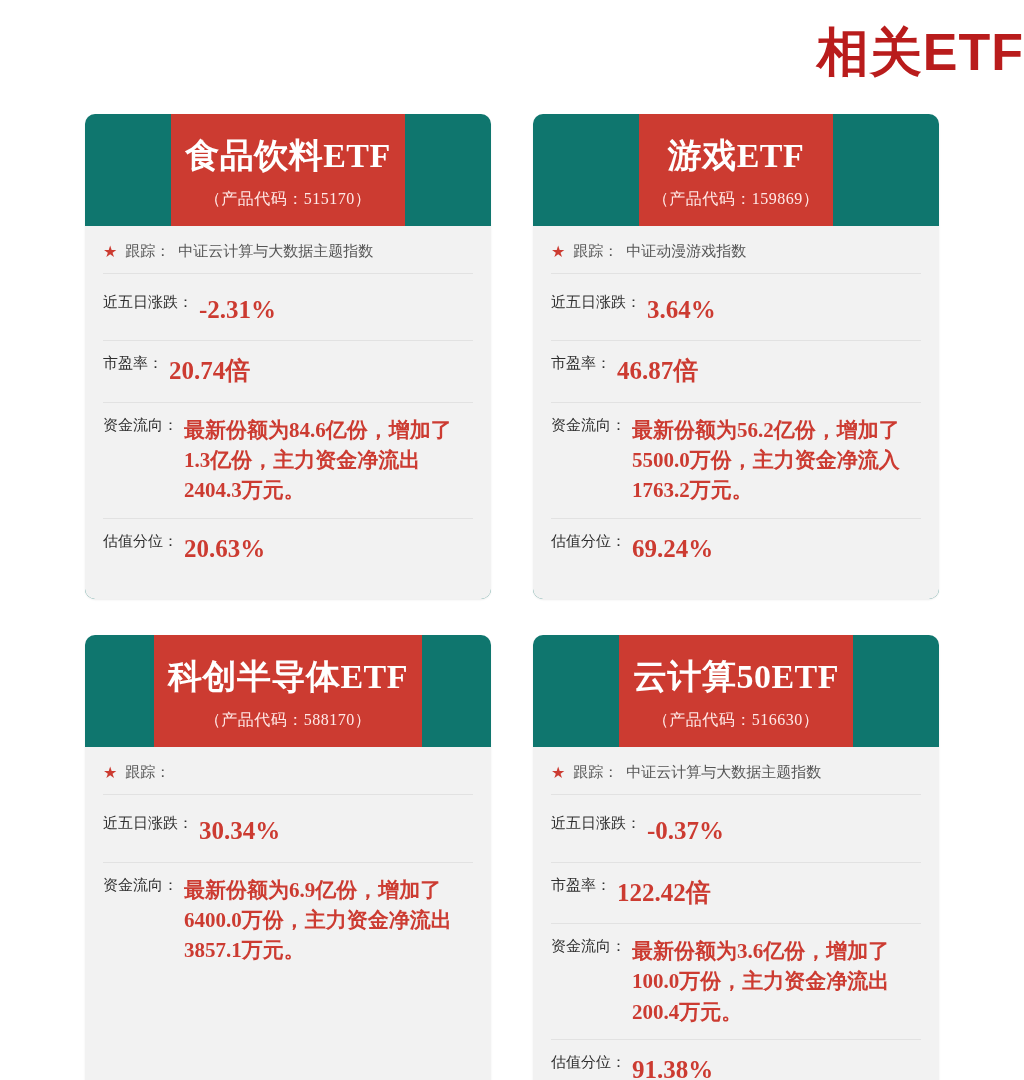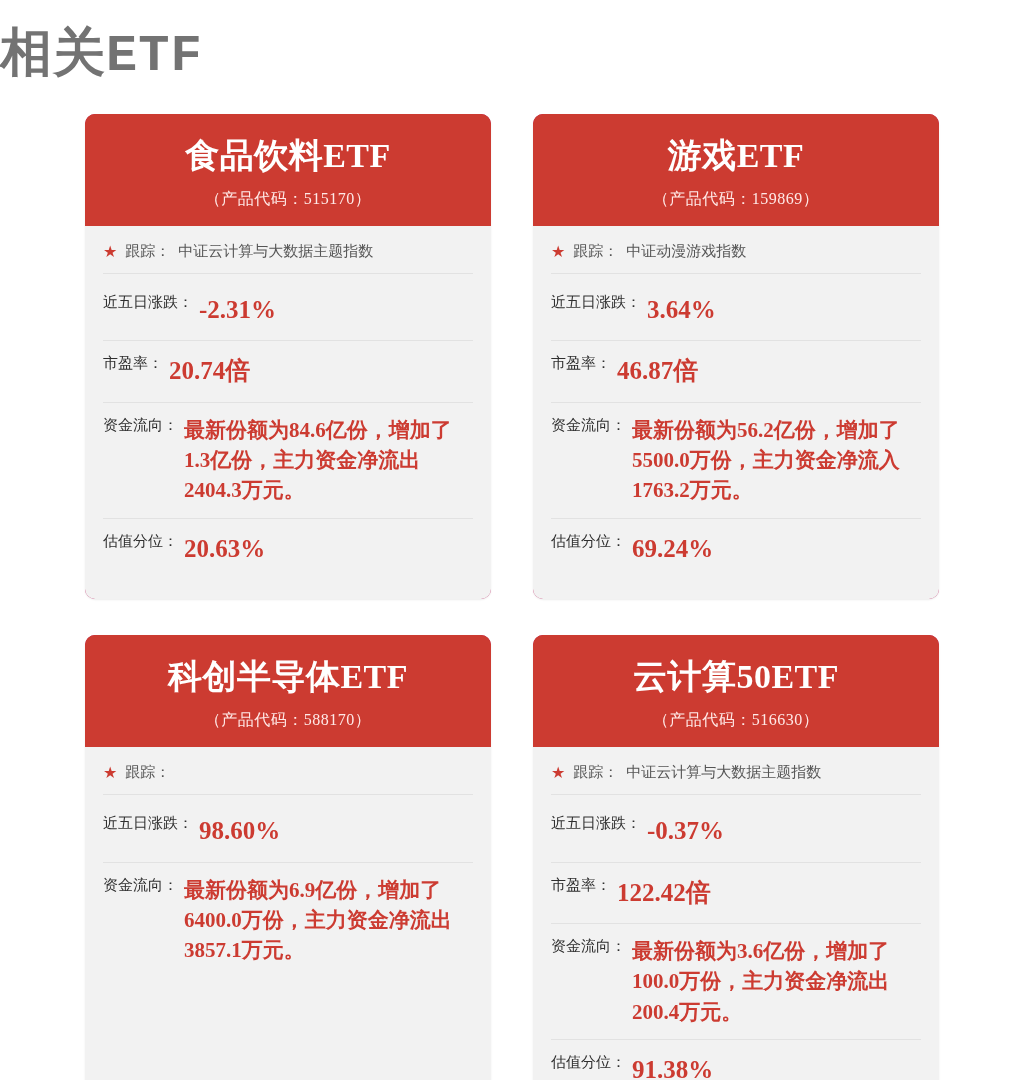--- a/index.html
+++ b/index.html
@@ -13,42 +13,43 @@
     font-family: "Liberation Serif", "DejaVu Serif", serif;
     overflow: hidden;
   }
   .page {
     width: 1024px;
     height: 1080px;
     position: relative;
     box-sizing: border-box;
   }
   .page-title {
-    text-align: left;
-    color: #737373;
+    text-align: right;
+    color: #b91c1c;
     font-size: 52px;
     font-weight: bold;
     letter-spacing: 1px;
     margin: 18px 0 26px 0;
-    font-family: Liberation Mono, monospace;
+    font-family: Liberation Sans, sans-serif;
   }
   .grid {
     display: grid;
     grid-template-columns: 406px 406px;
     column-gap: 42px;
     row-gap: 36px;
     justify-content: center;
   }
   .card {
     border-radius: 10px;
     overflow: hidden;
-    background: #be185d;
+    background: #0f766e;
     box-shadow: 0 1px 2px rgba(0,0,0,0.08);
     display: flex;
     flex-direction: column;
+    align-items: center;
   }
   .card-header {
     background: #cc3b31;
     color: #ffffff;
     padding: 22px 14px 16px 14px;
     text-align: center;
   }
   .card-name {
     font-size: 34px;
     font-weight: bold;
@@ -185,21 +186,21 @@
         <div class="card-name">科创半导体ETF</div>
         <div class="card-code">（产品代码：588170）</div>
       </div>
       <div class="card-body">
         <div class="track-row">
           <span class="star-icon">★</span>
           <span class="track-text">跟踪：</span>
         </div>
         <div class="metric">
           <span class="metric-label">近五日涨跌：</span>
-          <span class="metric-value">98.60%</span>
+          <span class="metric-value">30.34%</span>
         </div>
         <div class="metric">
           <span class="metric-label">资金流向：</span>
           <span class="metric-value flow">最新份额为6.9亿份，增加了6400.0万份，主力资金净流出3857.1万元。</span>
         </div>
       </div>
     </div>
 
     <div class="card">
       <div class="card-header">

